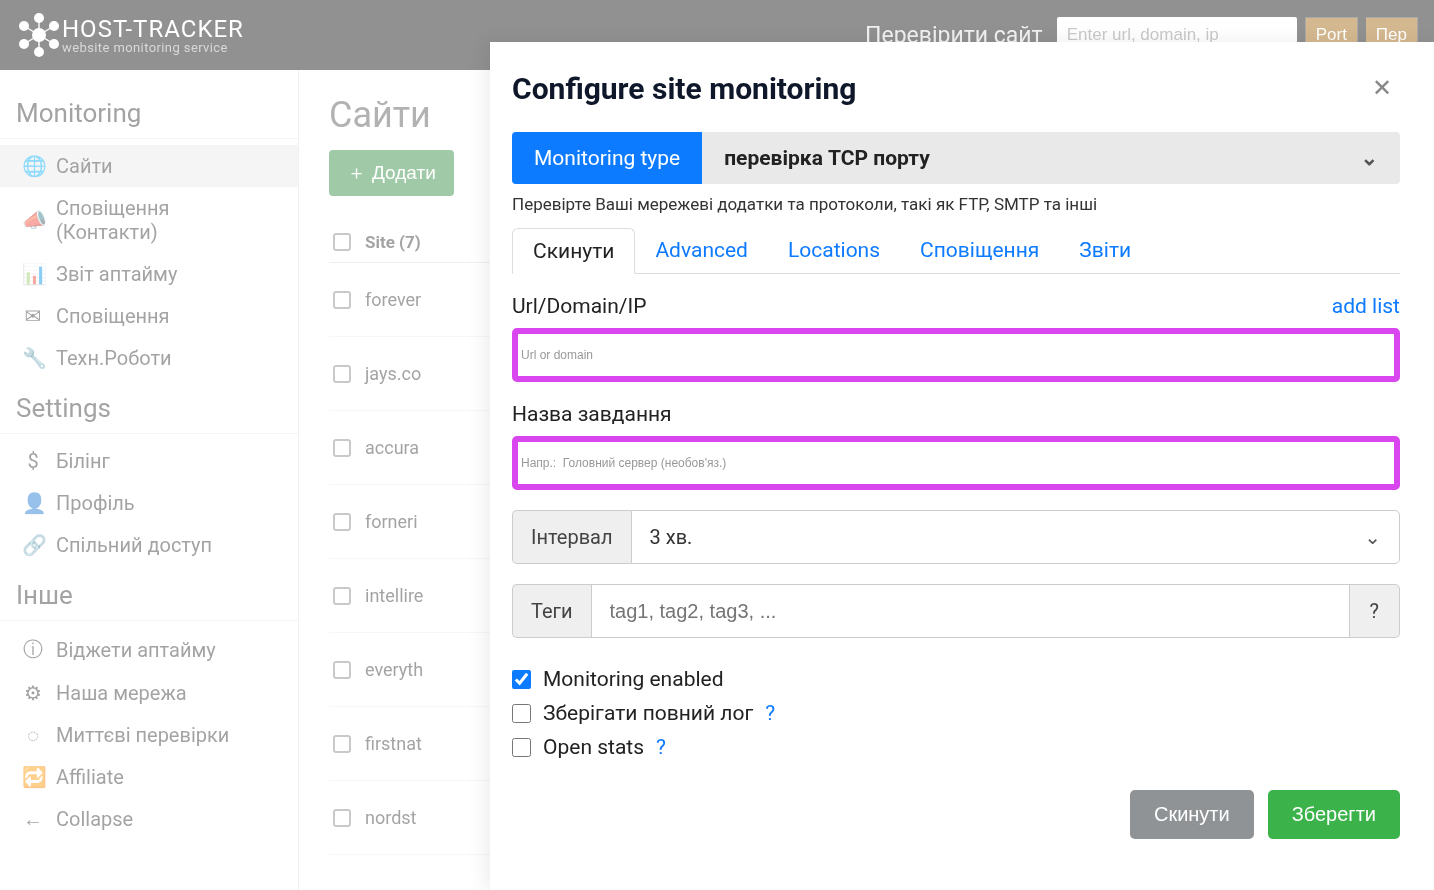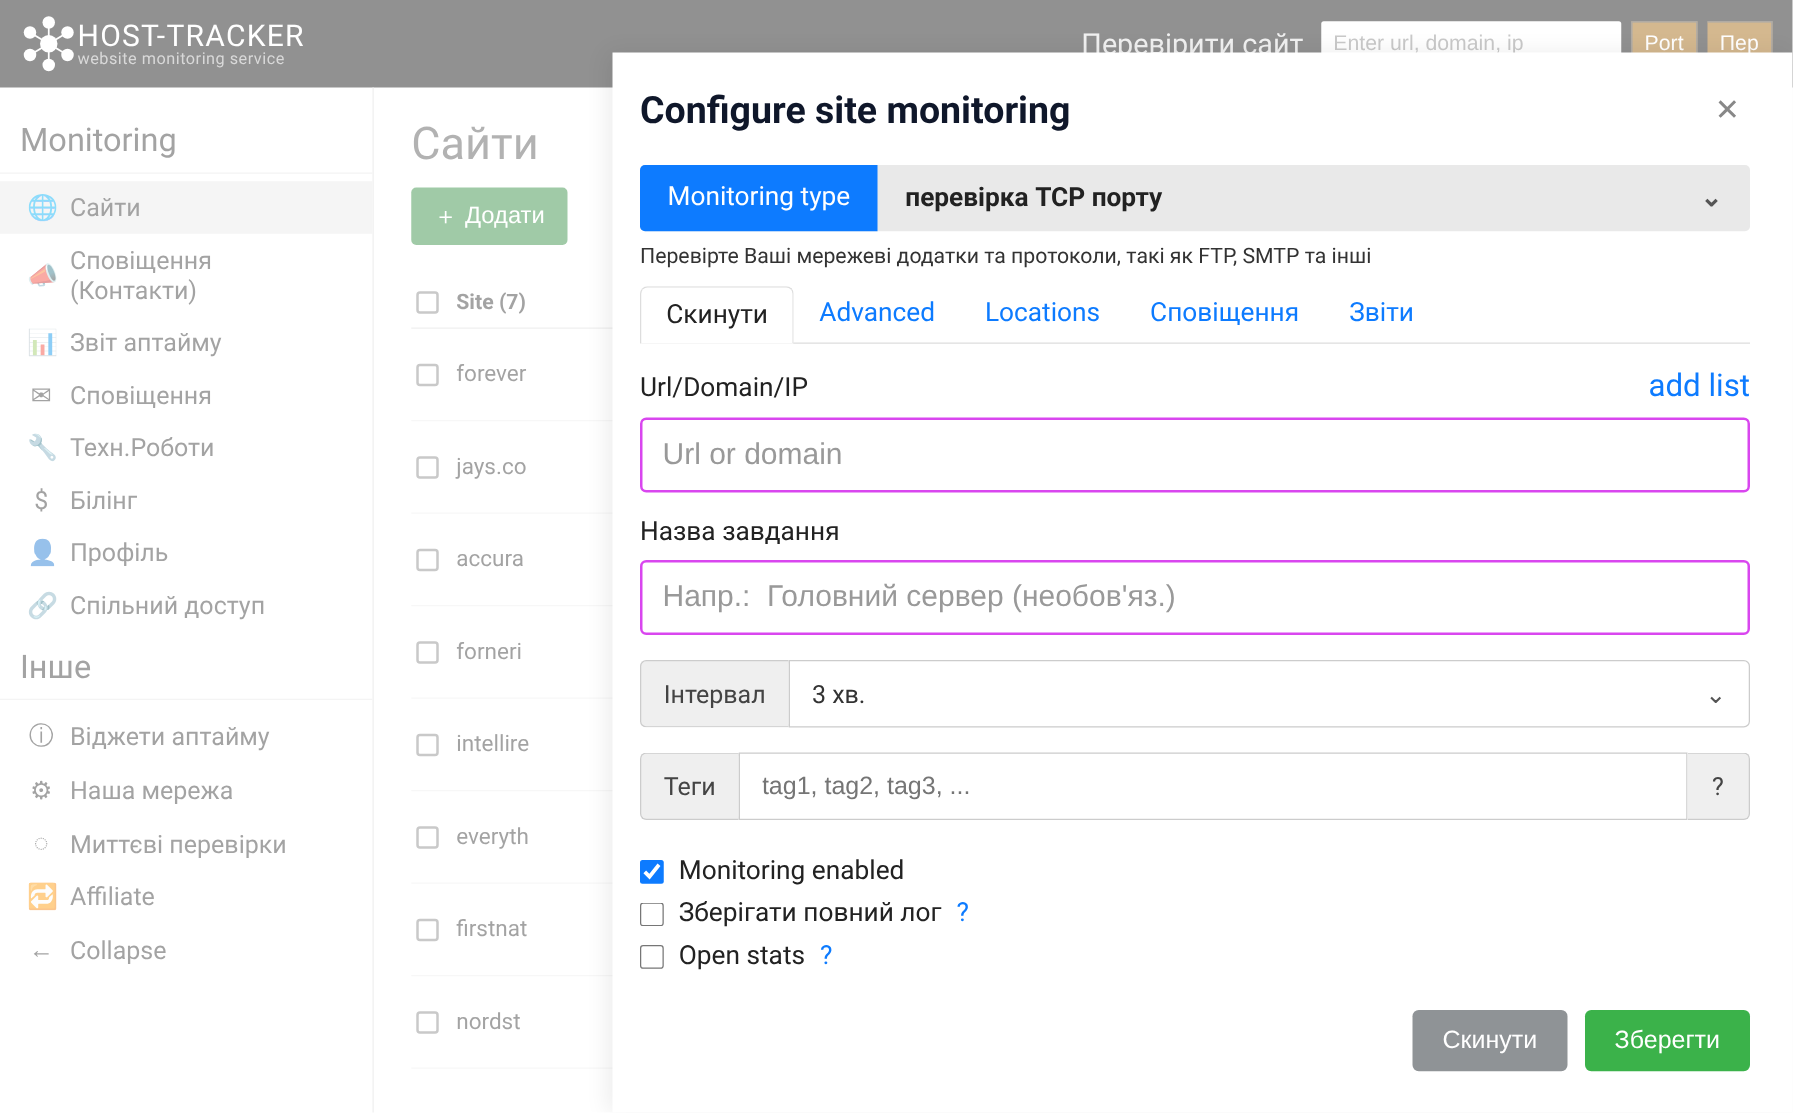--- a/index.html
+++ b/index.html
@@ -52,22 +52,22 @@
 
 .hint { margin-top: 10px; font-size: 17px; color: #333; }
 
 .tabs { margin-top: 14px; border-bottom: 1px solid #ddd; display: flex; gap: 0; }
 .tab { padding: 10px 20px; font-size: 21px; color: #0d7bff; cursor: pointer; }
 .tab.active { color: #222; border: 1px solid #ddd; border-bottom: 1px solid #fff; border-radius: 6px 6px 0 0; margin-bottom: -1px; background: #fff; }
 
 .field-row { margin-top: 20px; }
 .field-row .lab-line { display: flex; align-items: baseline; gap: 23px; }
 .field-row label { font-size: 21px; color: #222; }
-.addlist { margin-left: auto; color: #0d7bff; font-size: 25px; cursor: pointer; }
-.text-input { width: 100%; margin-top: 10px; padding: 14px 16px; font-size: 24px; border: 2px solid #d946ef; border-radius: 5px; }
+.addlist { margin-left: auto; color: #0d7bff; font-size: 21px; cursor: pointer; }
+.text-input { width: 100%; margin-top: 10px; padding: 14px 3px; font-size: 12px; border: 6px solid #d946ef; border-radius: 5px; }
 .text-input::placeholder { color: #999; }
 
 .ig { display: flex; margin-top: 10px; }
 .ig .addon { background: #efefef; border: 1px solid #ccc; border-right: none; padding: 14px 18px; font-size: 20px; color: #444; border-radius: 5px 0 0 5px; }
 .ig .body { flex: 1; border: 1px solid #ccc; padding: 14px 18px; font-size: 20px; display: flex; align-items: center; border-radius: 0 5px 5px 0; }
 .ig .body input { border: none; outline: none; font-size: 20px; width: 100%; }
 .ig .body .chev { margin-left: auto; color: #555; }
 .ig .suffix { background: #efefef; border: 1px solid #ccc; border-left: none; padding: 14px 20px; font-size: 20px; color: #444; border-radius: 0 5px 5px 0; }
 
 .checks { margin-top: 24px; }
@@ -136,20 +136,21 @@
       </div>
     <div class="sidebar-item">
         <span class="ic">✉</span>
         <span>Сповіщення</span>
       </div>
     <div class="sidebar-item">
         <span class="ic">🔧</span>
         <span>Техн.Роботи</span>
       </div>
 
+    <h2 class="group-title">Settings</h2>
     <div class="sidebar-item">
         <span class="ic">$</span>
         <span>Білінг</span>
       </div>
     <div class="sidebar-item">
         <span class="ic">👤</span>
         <span>Профіль</span>
       </div>
     <div class="sidebar-item">
         <span class="ic">🔗</span>

